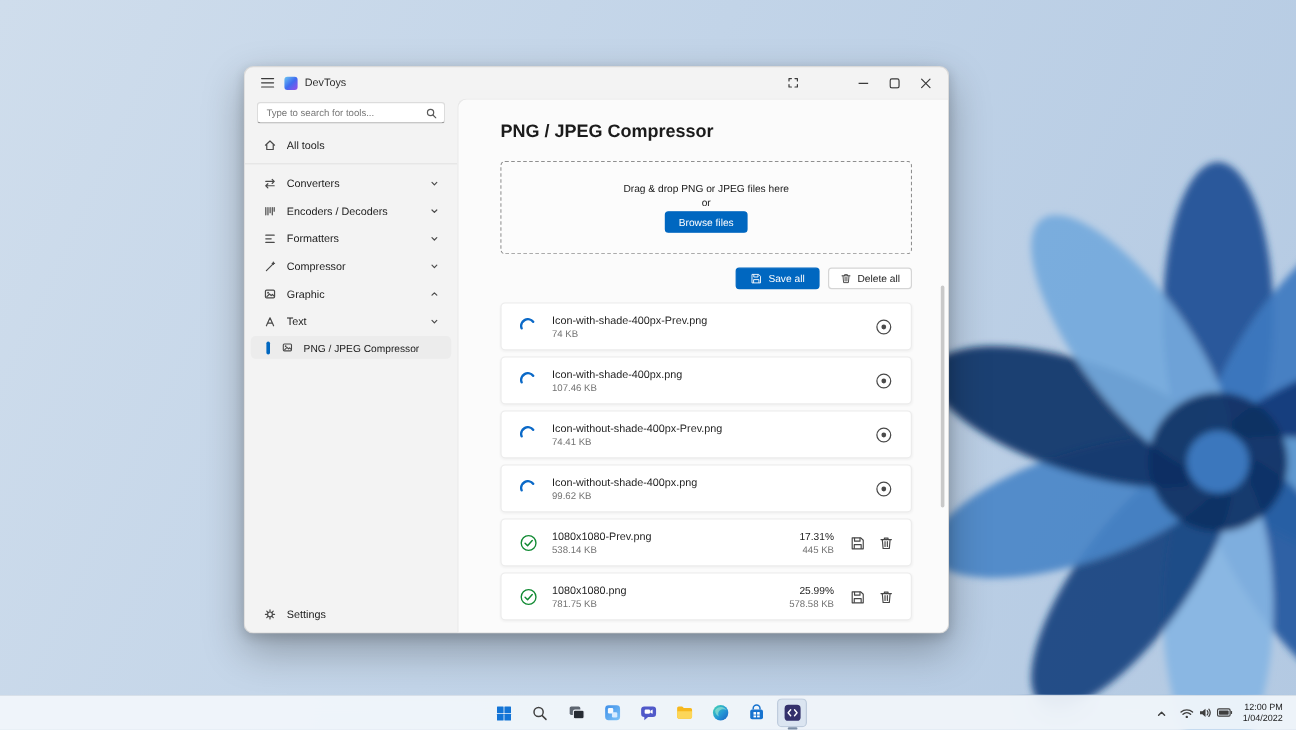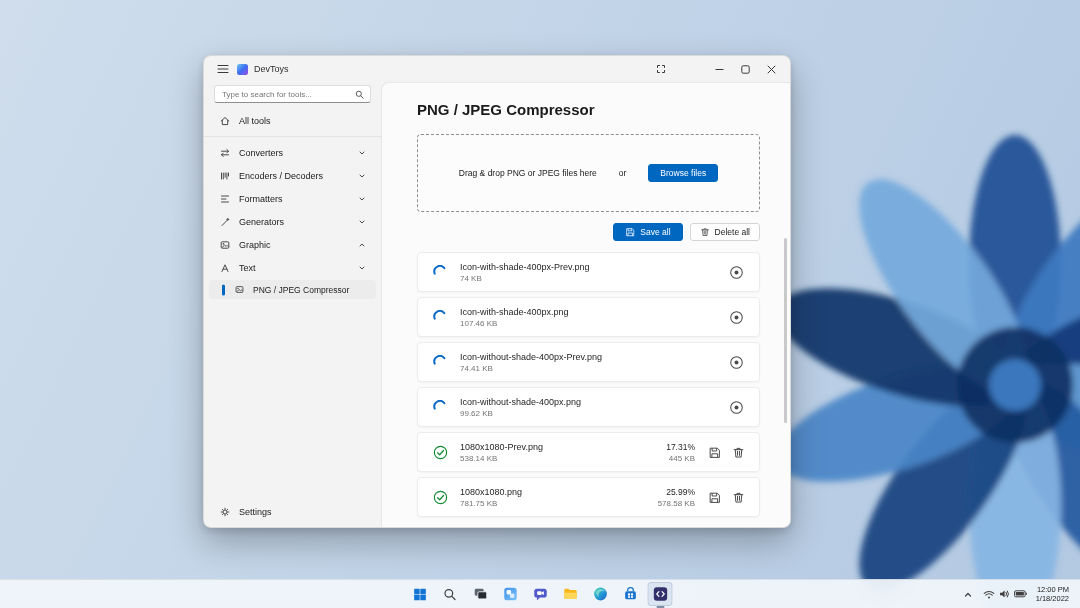--- a/index.html
+++ b/index.html
@@ -44,21 +44,21 @@
   .indicator{position:absolute;left:13px;top:50%;transform:translateY(-50%);
     width:3px;height:11px;border-radius:2px;background:#0067c0;}
   .settings-row{position:absolute;left:0;right:0;bottom:5px;height:20px;display:flex;align-items:center;
     gap:9px;padding:0 10px;margin:0 5px;font-size:9px;color:#1b1b1b;border-radius:4px;cursor:pointer;}
 
   
   .content{flex:1;background:#fbfbfb;border-left:1px solid #e7e7e7;border-top:1px solid #e7e7e7;
     border-top-left-radius:8px;position:relative;padding:16px 30px 0 35px;box-sizing:border-box;min-width:0;}
   .page-title{font-size:15px;font-weight:600;color:#1b1b1b;margin:2px 0 16px;}
   .dropzone{height:76px;border:1px dashed #8f8f8f;border-radius:4px;background:rgba(255,255,255,.3);
-    display:flex;align-items:center;justify-content:center;gap:22px;cursor:pointer;}
+    display:flex;flex-direction:column;align-items:center;justify-content:center;gap:2px;cursor:pointer;}
   .dz-text{font-size:8.5px;color:#191919;}
   .btn-primary{background:#0067c0;color:#fff;font-size:8.5px;border:1px solid #0067c0;border-radius:3px;
     padding:3px 11px;display:inline-flex;align-items:center;gap:5px;cursor:pointer;font-family:inherit;}
   .btn-secondary{background:#fff;border:1px solid #d5d5d5;border-radius:3px;color:#1b1b1b;font-size:8.5px;
     padding:3px 9px;display:inline-flex;align-items:center;gap:5px;cursor:pointer;font-family:inherit;}
   .actions{display:flex;justify-content:flex-end;gap:7px;margin-top:11px;}
   .file-list{margin-top:11px;display:flex;flex-direction:column;gap:5px;}
   .file-card{height:40px;background:#fff;border:1px solid #ececec;border-radius:4px;
     box-shadow:0 1px 2px rgba(0,0,0,.04);display:flex;align-items:center;padding:0 13px;box-sizing:border-box;}
   .file-icon{width:18px;display:flex;justify-content:center;flex:none;}
@@ -234,21 +234,21 @@
             </svg>
         </span>
       </div>
 
       <div class="side-item">
         <span class="side-icn">
           <svg width="10" height="10" viewBox="0 0 10 10">
               <path d="M2 8.5 L7 3.5 M7.8 1.4 V3.4 M6.8 2.4 H8.8" stroke="#4a4a4a" stroke-width="1" fill="none" stroke-linecap="round"></path>
             </svg>
         </span>
-        <span class="lbl">Generators</span>
+        <span class="lbl">Compressor</span>
         <span class="chev">
           <svg width="8" height="8" viewBox="0 0 8 8">
               <path d="M2 3 L4 5 L6 3" stroke="#4a4a4a" stroke-width="1" fill="none" stroke-linecap="round" stroke-linejoin="round"></path>
             </svg>
         </span>
       </div>
 
       <div class="side-item">
         <span class="side-icn">
           <svg width="10" height="10" viewBox="0 0 10 10">
@@ -578,16 +578,16 @@
           <path d="M7 3.2 a3 3 0 0 1 0 3.6 M8.4 2 a5 5 0 0 1 0 6" stroke="#3f3f3f" stroke-width="1" fill="none" stroke-linecap="round"></path>
         </svg>
       <svg width="13" height="8" viewBox="0 0 13 8">
           <rect x="0.6" y="0.8" width="10.5" height="6" rx="1.2" stroke="#3f3f3f" stroke-width="1" fill="none"></rect>
           <rect x="1.8" y="2" width="8.1" height="3.6" rx="0.5" fill="#3f3f3f"></rect>
           <rect x="11.7" y="2.6" width="1.1" height="2.4" rx="0.4" fill="#3f3f3f"></rect>
         </svg>
     </button>
     <button class="clock">
       <span>12:00 PM</span>
-      <span>1/18/2022</span>
+      <span>1/04/2022</span>
     </button>
   </div>
 </div>
 
 </body></html>

